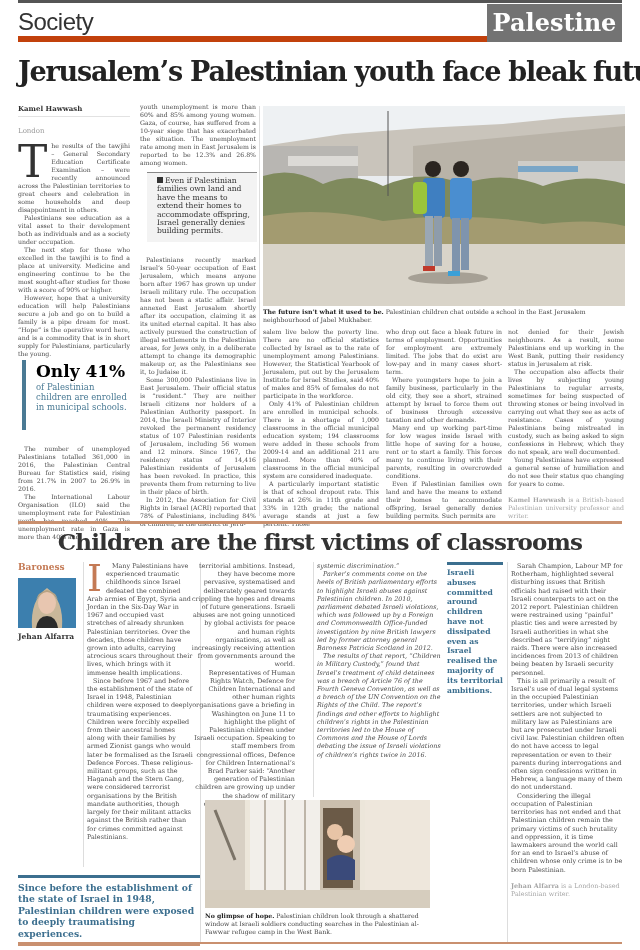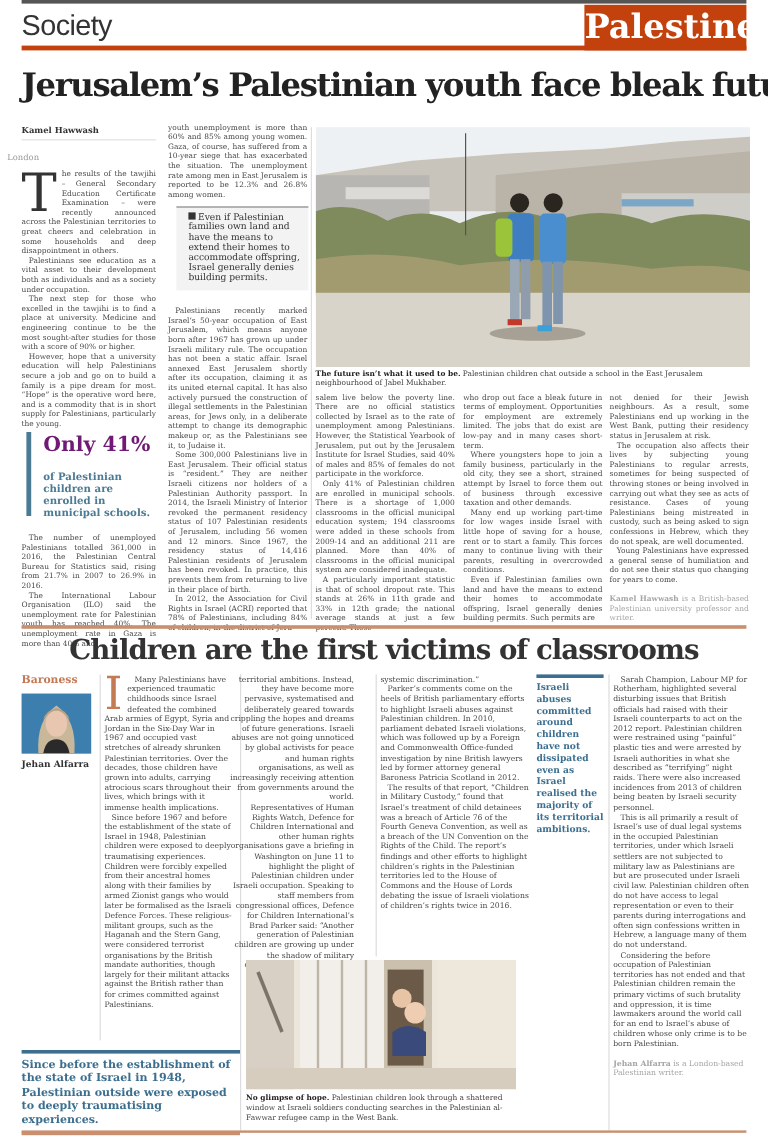--- a/index.html
+++ b/index.html
@@ -1,38 +1,38 @@
 <!DOCTYPE html>
 <html><head>
 <meta charset="utf-8">
 <style>
   * { box-sizing: border-box; margin: 0; padding: 0; }
   html, body { width: 640px; height: 950px; background: #ffffff; overflow: hidden; }
   body { font-family: "DejaVu Serif", serif; color: #3a3a3a; position: relative; }
 
   .top-rule { position: absolute; left: 18px; right: 18px; top: 0; height: 3px; background: #555; }
-  .section-head { position: absolute; left: 18px; top: 4px; width: 604px; height: 38px; border-bottom: 4px solid #c2410c; }
+  .section-head { position: absolute; left: 18px; top: 4px; width: 604px; height: 38px; border-bottom: 6px solid #c2410c; }
   .section-name { position: absolute; left: 0; top: 4px; font-family: "Liberation Sans", sans-serif; font-size: 24px; color: #333; letter-spacing: -0.5px; }
-  .section-tag { position: absolute; right: 0; top: 0; width: 135px; height: 38px; background: #c2410c; color: #ffffff; font-family: "DejaVu Serif", serif; font-weight: bold; font-size: 28px; text-align: center; line-height: 38px; }
+  .section-tag { position: absolute; right: 0; top: 0; width: 135px; height: 38px; background: #737373; color: #ffffff; font-family: "DejaVu Serif", serif; font-weight: bold; font-size: 24px; text-align: center; line-height: 38px; }
 
   .headline1 { position: absolute; left: 18px; top: 56px; width: 610px; font-family: "DejaVu Serif", serif; font-weight: bold; font-size: 27px; letter-spacing: -1.2px; color: #222; white-space: nowrap; }
 
   .col { position: absolute; font-size: 6.2px; line-height: 8px; color: #4a4a4a; text-align: justify; }
   .col p { text-indent: 6px; }
   .col p.noindent { text-indent: 0; }
 
   .byline { position: absolute; left: 18px; top: 104px; width: 112px; font-family: "DejaVu Serif", serif; font-weight: bold; font-size: 7px; color: #333; border-bottom: 1px solid #e2e2e2; padding-bottom: 3px; }
-  .dateline { position: absolute; left: 6px; top: 127px; font-size: 7px; color: #9a9a9a; }
+  .dateline { position: absolute; left: 18px; top: 127px; font-size: 7px; color: #9a9a9a; }
 
   .dropcap { float: left; font-family: "DejaVu Serif", serif; font-size: 44px; line-height: 36px; margin: 2px 4px 0 0; color: #333; }
   .dropcap2 { float: left; font-family: "DejaVu Serif", serif; font-size: 38px; line-height: 30px; margin: 1px 4px 0 0; color: #c47a55; }
 
   .stat-box { position: absolute; left: 22px; top: 360px; width: 110px; height: 70px; border-left: 4px solid #4a7a94; padding-left: 10px; }
-  .stat-big { font-family: "DejaVu Serif", serif; font-weight: bold; font-size: 17px; color: #701a75; line-height: 22px; }
-  .stat-small { font-family: "DejaVu Serif", serif; font-weight: bold; font-size: 8.5px; line-height: 10px; color: #4a7a94; margin-top: 11px; }
+  .stat-big { font-family: "DejaVu Serif", serif; font-weight: bold; font-size: 17px; color: #000000; line-height: 22px; }
+  .stat-small { font-family: "DejaVu Serif", serif; font-weight: normal; font-size: 8.5px; line-height: 10px; color: #4a7a94; margin-top: 0; }
 
   .quote1 { position: absolute; left: 147px; top: 172px; width: 110px; background: #f3f3f3; border-top: 1px solid #888; padding: 4px 4px 6px 10px; font-family: "DejaVu Serif", serif; font-size: 7.6px; line-height: 8.4px; color: #333; }
   .quote1 .sq { display: inline-block; width: 6px; height: 6px; background: #333; margin-right: 2px; }
 
   .photo1 { position: absolute; left: 263px; top: 106px; width: 362px; height: 200px; overflow: hidden; }
   .caption1 { position: absolute; left: 263px; top: 308px; width: 362px; font-size: 6.2px; line-height: 8px; color: #444; }
   .caption1 b { color: #222; }
 
   .rule-orange { position: absolute; left: 18px; width: 604px; height: 3px; background: #c9906f; }
 
@@ -173,45 +173,45 @@
 <div class="author-name">Jehan Alfarra</div>
 
 <div class="vdivider" style="left:83px; top:562px; height:305px;"></div>
 
 <div class="col" style="left:87px; top:562px; width:108px; font-size:6.4px; line-height:8.2px; text-align:left;">
   <span class="dropcap2">I</span>
   <p>Many Palestinians have experienced traumatic childhoods since Israel defeated the combined Arab armies of Egypt, Syria and Jordan in the Six-Day War in 1967 and occupied vast stretches of already shrunken Palestinian territories. Over the decades, those children have grown into adults, carrying atrocious scars throughout their lives, which brings with it immense health implications.</p>
   <p>Since before 1967 and before the establishment of the state of Israel in 1948, Palestinian children were exposed to deeply traumatising experiences. Children were forcibly expelled from their ancestral homes along with their families by armed Zionist gangs who would later be formalised as the Israeli Defence Forces. These religious-militant groups, such as the Haganah and the Stern Gang, were considered terrorist organisations by the British mandate authorities, though largely for their militant attacks against the British rather than for crimes committed against Palestinians.</p>
 </div>
 
-<div class="quote2">Since before the establishment of the state of Israel in 1948, Palestinian outside were exposed to deeply traumatising experiences.</div>
+<div class="quote2">Since before the establishment of the state of Israel in 1948, Palestinian children were exposed to deeply traumatising experiences.</div>
 
 <div class="vdivider" style="left:200px; top:562px; height:380px;"></div>
 
 <div class="col" style="left:191px; top:562px; width:104px; font-size:6.4px; line-height:8.2px; text-align:right;">
   <p class="noindent">territorial ambitions. Instead, they have become more pervasive, systematised and deliberately geared towards crippling the hopes and dreams of future generations. Israeli abuses are not going unnoticed by global activists for peace and human rights organisations, as well as increasingly receiving attention from governments around the world.</p>
   <p>Representatives of Human Rights Watch, Defence for Children International and other human rights organisations gave a briefing in Washington on June 11 to highlight the plight of Palestinian children under Israeli occupation. Speaking to staff members from congressional offices, Defence for Children International’s Brad Parker said: “Another generation of Palestinian children are growing up under the shadow of military detention, repeated military offensives and</p>
 </div>
 
 <div class="vdivider" style="left:313px; top:562px; height:235px;"></div>
 
-<div class="col" style="left:317px; top:562px; width:124px; font-size:6.4px; line-height:8.2px; text-align:left;">
+<div class="col" style="left:317px; top:562px; width:124px; font-size:6.4px; line-height:8.2px; text-align:left;font-style:italic;">
   <p class="noindent">systemic discrimination.”</p>
   <p>Parker’s comments come on the heels of British parliamentary efforts to highlight Israeli abuses against Palestinian children. In 2010, parliament debated Israeli violations, which was followed up by a Foreign and Commonwealth Office-funded investigation by nine British lawyers led by former attorney general Baroness Patricia Scotland in 2012.</p>
   <p>The results of that report, “Children in Military Custody,” found that Israel’s treatment of child detainees was a breach of Article 76 of the Fourth Geneva Convention, as well as a breach of the UN Convention on the Rights of the Child. The report’s findings and other efforts to highlight children’s rights in the Palestinian territories led to the House of Commons and the House of Lords debating the issue of Israeli violations of children’s rights twice in 2016.</p>
 </div>
 
 <div class="quote3">Israeli abuses committed around children have not dissipated even as Israel realised the majority of its territorial ambitions.</div>
 
 <div class="vdivider" style="left:507px; top:562px; height:380px;"></div>
 
 <div class="col" style="left:511px; top:562px; width:114px; font-size:6.4px; line-height:8.2px; text-align:left;">
   <p>Sarah Champion, Labour MP for Rotherham, highlighted several disturbing issues that British officials had raised with their Israeli counterparts to act on the 2012 report. Palestinian children were restrained using “painful” plastic ties and were arrested by Israeli authorities in what she described as “terrifying” night raids. There were also increased incidences from 2013 of children being beaten by Israeli security personnel.</p>
   <p>This is all primarily a result of Israel’s use of dual legal systems in the occupied Palestinian territories, under which Israeli settlers are not subjected to military law as Palestinians are but are prosecuted under Israeli civil law. Palestinian children often do not have access to legal representation or even to their parents during interrogations and often sign confessions written in Hebrew, a language many of them do not understand.</p>
-  <p>Considering the before occupation of Palestinian territories has not ended and that Palestinian children remain the primary victims of such brutality and oppression, it is time lawmakers around the world call for an end to Israel’s abuse of children whose only crime is to be born Palestinian.</p>
+  <p>Considering the illegal occupation of Palestinian territories has not ended and that Palestinian children remain the primary victims of such brutality and oppression, it is time lawmakers around the world call for an end to Israel’s abuse of children whose only crime is to be born Palestinian.</p>
   <p class="noindent footnote" style="margin-top:8px;"><b>Jehan Alfarra</b><span> is a London-based Palestinian writer.</span></p>
 </div>
 
 <div class="photo2">
   <svg width="225" height="108" viewBox="0 0 225 108">
     <rect width="225" height="108" fill="#ece6da"></rect>
     <rect x="0" y="0" width="40" height="108" fill="#d8d0c4"></rect>
     <rect x="45" y="0" width="70" height="108" fill="#f2efea"></rect>
     <line x1="60" y1="0" x2="60" y2="100" stroke="#bdb5a8" stroke-width="2"></line>
     <line x1="80" y1="0" x2="80" y2="100" stroke="#bdb5a8" stroke-width="2"></line>

